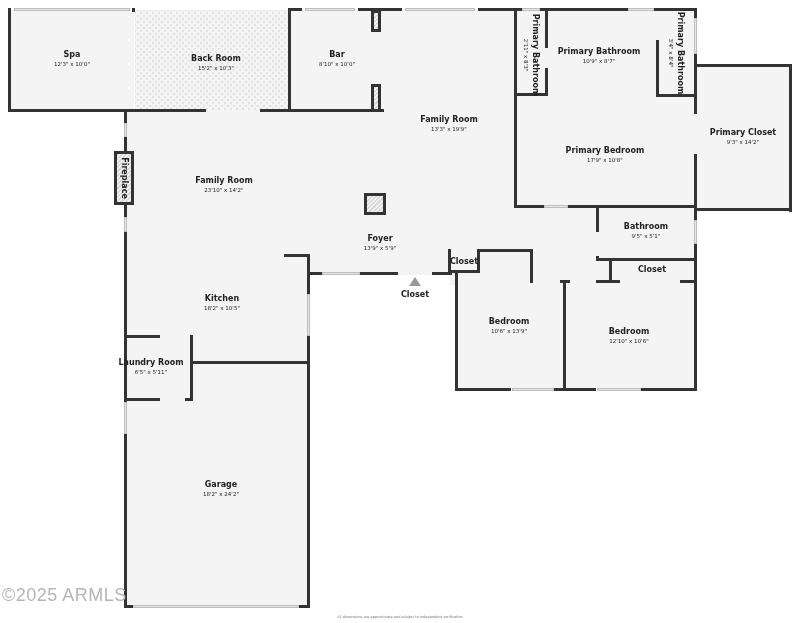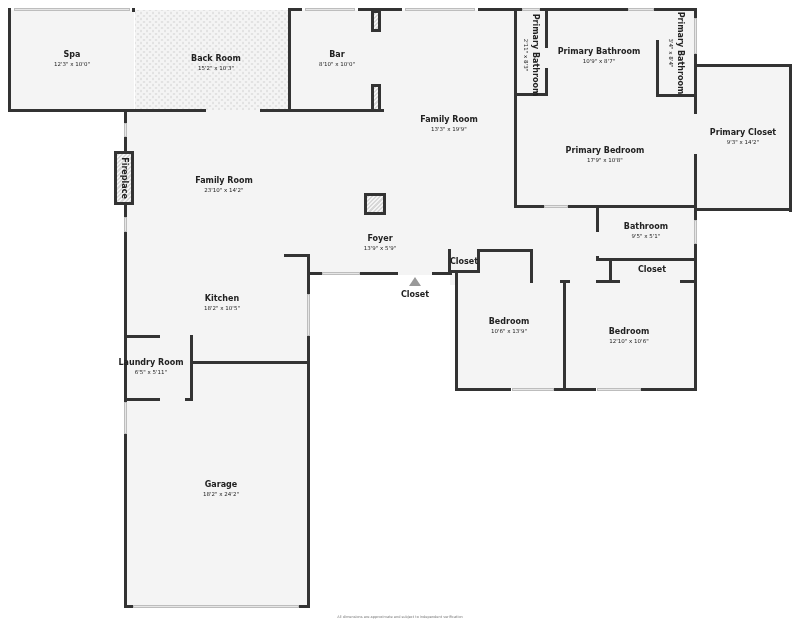--- a/index.html
+++ b/index.html
@@ -205,14 +205,15 @@
   </div>
   <div class="label" style="left:151px;top:367px;">
     <span class="n">Laundry Room</span>
       <span class="d">6'5" x 5'11"</span>
   </div>
   <div class="label" style="left:221px;top:489px;">
     <span class="n">Garage</span>
       <span class="d">18'2" x 24'2"</span>
   </div>
 
+  <div class="watermark">©2025 ARMLS</div>
   <div class="disclaimer">All dimensions are approximate and subject to independent verification</div>
 </div>
 
 </body></html>

